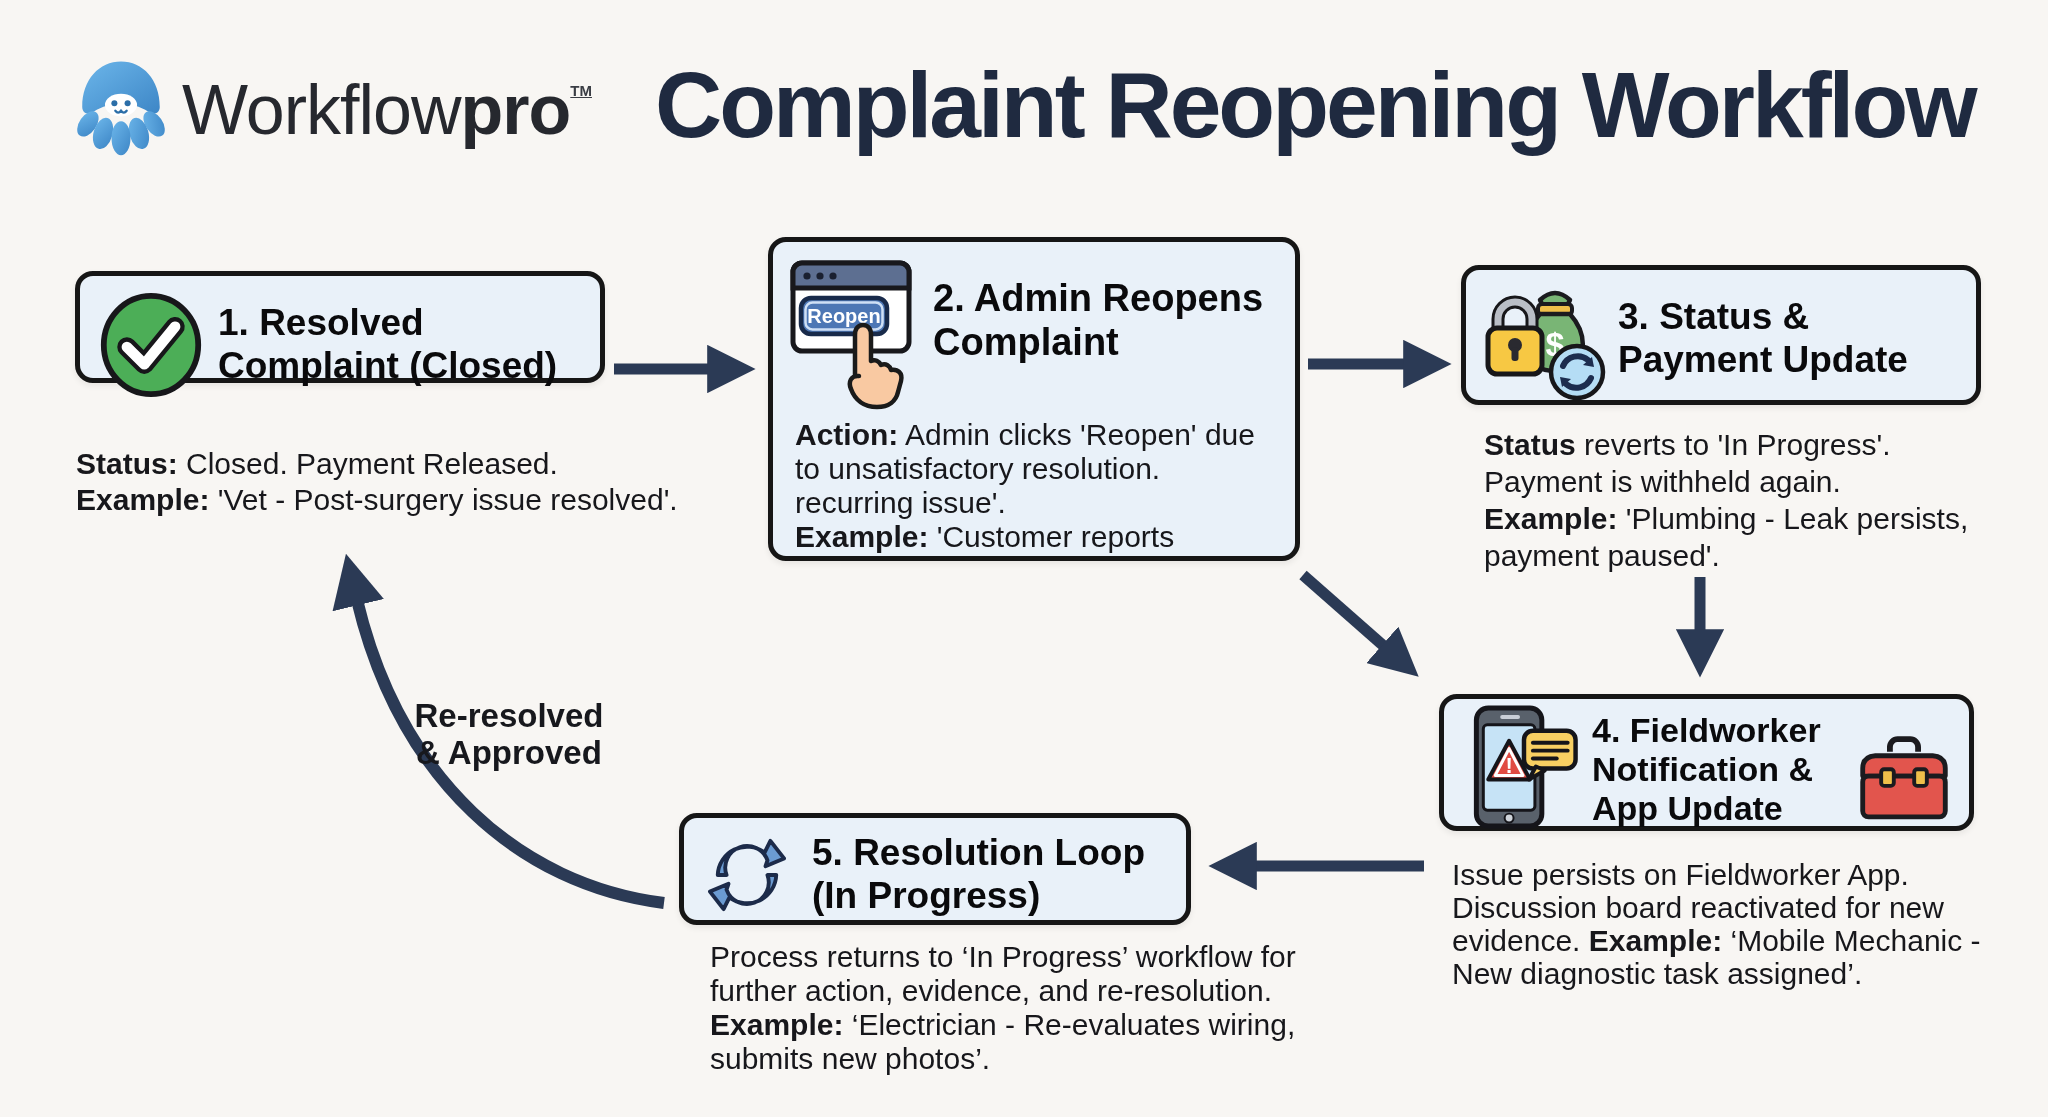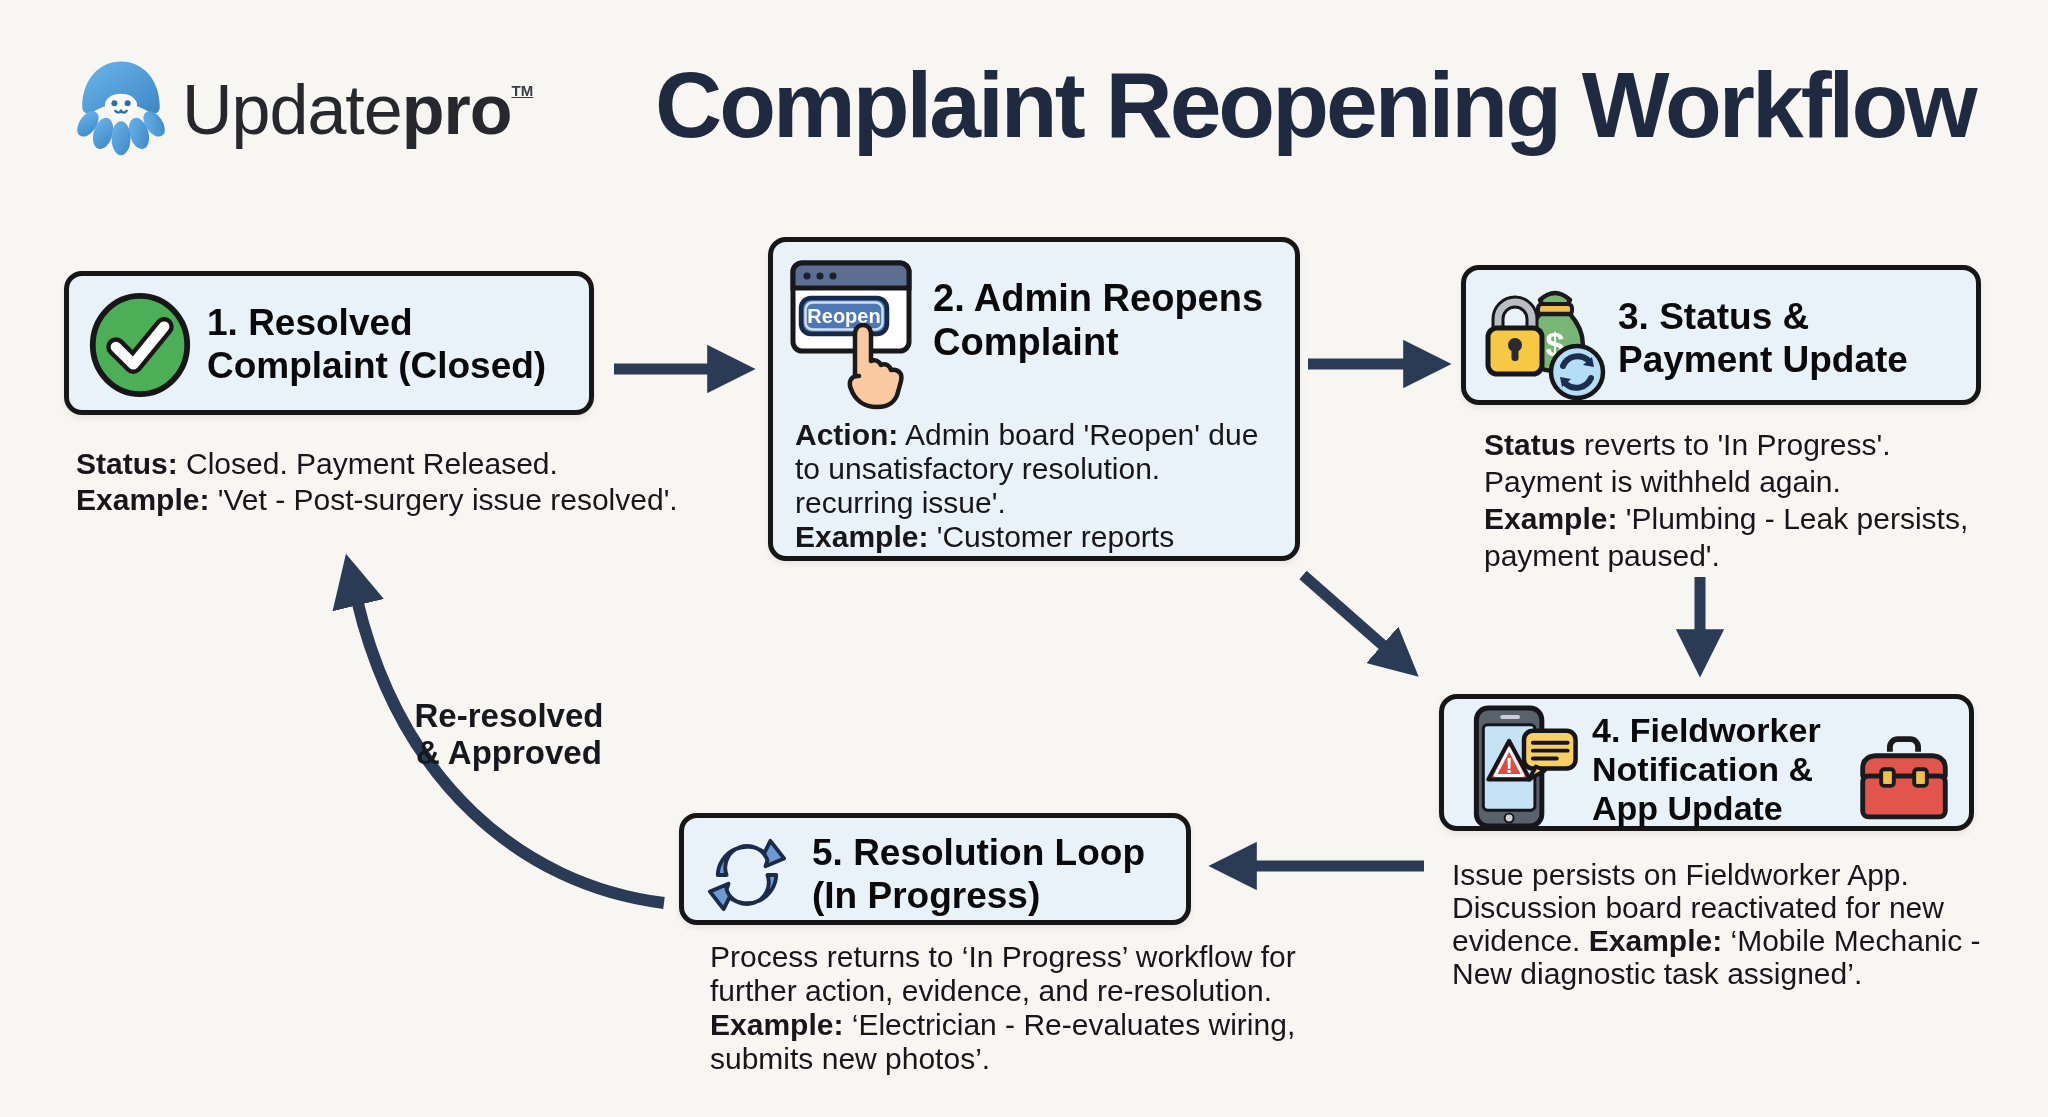--- a/index.html
+++ b/index.html
@@ -9,21 +9,21 @@
   
   .logo-icon{position:absolute;left:72px;top:54px;width:98px;height:104px;}
   .brand{position:absolute;left:182px;top:70px;font-size:70px;color:#26282e;letter-spacing:-1px;}
   .brand .reg{font-weight:400;}
   .brand .bold{font-weight:700;}
   .brand sup{font-size:15px;font-weight:700;color:#3a3d44;vertical-align:38px;letter-spacing:0;text-decoration:underline;}
   .title{position:absolute;left:655px;top:52px;font-size:93px;font-weight:700;letter-spacing:-3px;color:#1f2a40;white-space:nowrap;}
 
   
   .box{position:absolute;background:#e9f1f9;border:5px solid #161616;border-radius:18px;box-shadow:0 3px 6px rgba(0,0,0,.07);box-sizing:border-box;}
-  .box1{left:64px;top:271px;width:530px;height:144px;}
+  .box1{left:75px;top:271px;width:530px;height:112px;}
   .box2{left:768px;top:237px;width:532px;height:324px;padding-left:8px;}
   .box3{left:1461px;top:265px;width:520px;height:140px;}
   .box4{left:1439px;top:694px;width:535px;height:137px;}
   .box5{left:679px;top:813px;width:512px;height:112px;}
 
   .btitle{position:absolute;font-weight:700;color:#0a0a0c;line-height:1.16;}
   .box1 .btitle{left:138px;top:26px;font-size:37px;}
   .box2 .btitle{left:160px;top:34px;font-size:38px;}
   .box3 .btitle{left:152px;top:26px;font-size:37px;}
   .box4 .btitle{left:148px;top:12px;font-size:34px;line-height:1.14;}
@@ -68,21 +68,21 @@
     <ellipse cx="85" cy="74" rx="9" ry="15" transform="rotate(-35 85 74)" fill="url(#lg)"></ellipse>
     <ellipse cx="31" cy="84" rx="10" ry="17" transform="rotate(16 31 84)" fill="url(#lg)"></ellipse>
     <ellipse cx="69" cy="84" rx="10" ry="17" transform="rotate(-16 69 84)" fill="url(#lg)"></ellipse>
     <ellipse cx="50" cy="89" rx="10" ry="18" fill="url(#lg)"></ellipse>
     <ellipse cx="50" cy="54" rx="17" ry="12" fill="#ffffff"></ellipse>
     <circle cx="43" cy="52" r="3.2" fill="#2b6ea8"></circle>
       <circle cx="57" cy="52" r="3.2" fill="#2b6ea8"></circle>
     <path d="M44,60 q3,4 6,0 q3,4 6,0" stroke="#2b6ea8" stroke-width="2.4" fill="none" stroke-linecap="round"></path>
   </svg>
 
-  <div class="brand"><span class="reg">Update</span><span class="bold">pro</span><sup>TM</sup></div>
+  <div class="brand"><span class="reg">Workflow</span><span class="bold">pro</span><sup>TM</sup></div>
 
   <div class="title">Complaint Reopening Workflow</div>
 
   <svg class="arrows" width="2048" height="1117" viewBox="0 0 2048 1117">
     <defs>
       <marker id="ah" viewBox="0 0 6 6" refX="0.6" refY="3" markerWidth="4.4" markerHeight="4.4" orient="auto" markerUnits="strokeWidth">
         <path d="M0,0 L6,3 L0,6 Z" fill="#2b3a55"></path>
       </marker>
     </defs>
     <g stroke="#2b3a55" fill="none">
@@ -123,21 +123,21 @@
       <text x="55" y="65" text-anchor="middle" font-family="Liberation Sans, sans-serif" font-size="20" font-weight="bold" fill="#ffffff">Reopen</text>
       <g>
         <path d="M70,118 c-8,-1 -11,6 -8,13 c4,11 13,18 26,18 c12,0 19,-6 21,-15 l3,-11 c2,-8 -3,-12 -10,-11 c-1,-4 -5,-7 -10,-5 c-2,-4 -6,-6 -10,-4 l0,-26 c0,-7 -4,-10 -8,-10 c-4,0 -8,3 -8,10 l0,41 z" fill="#f9c9a2" stroke="#1a1a1a" stroke-width="4.5" stroke-linejoin="round"></path>
       </g>
     </svg>
     <div class="btitle">
       <div>2. Admin Reopens</div>
       <div>Complaint</div>
     </div>
     <div class="note2">
-      <div class="nline"><span></span><span class="b">Action:</span><span> Admin board 'Reopen' due</span></div>
+      <div class="nline"><span></span><span class="b">Action:</span><span> Admin clicks 'Reopen' due</span></div>
       <div class="nline"><span></span><span class="b"></span><span>to unsatisfactory resolution.</span></div>
       <div class="nline"><span></span><span class="b"></span><span>recurring issue'.</span></div>
       <div class="nline"><span></span><span class="b">Example:</span><span> 'Customer reports</span></div>
     </div>
   </div>
 
   <div class="box box3">
     <svg class="icon ic-cluster" viewBox="0 0 130 122">
       <g>
         <path d="M60,22 q15,-14 30,0 l-4,8 h-22 z" fill="#79b575" stroke="#1b1b1f" stroke-width="4.5" stroke-linejoin="round"></path>

